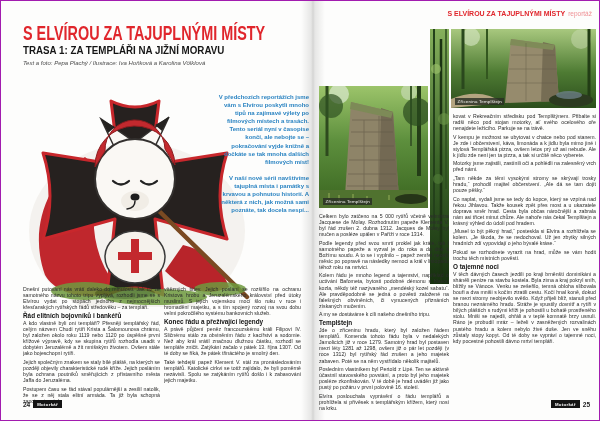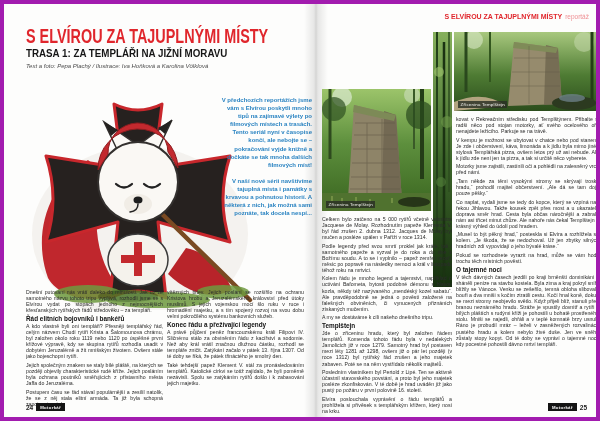--- a/index.html
+++ b/index.html
@@ -1,18 +1,18 @@
 <!DOCTYPE html>
 <html><head>
 <meta charset="utf-8">
 <style>
   * { margin:0; padding:0; box-sizing:border-box; }
   html,body { width:600px; height:421px; }
   body { font-family:"Liberation Sans", sans-serif; background:#ffffff; position:relative; }
-  .spread { position:absolute; inset:0; background:#fdfdfc; overflow:hidden; border:4px solid #a21caf; }
+  .spread { position:absolute; inset:0; background:#fdfdfc; overflow:hidden; border:1px solid #a21caf; }
   .gutter { position:absolute; left:300px; top:0; width:24px; height:421px; pointer-events:none;
             background:linear-gradient(to right, rgba(0,0,0,0) 0%, rgba(0,0,0,.09) 42%, rgba(0,0,0,.16) 50%, rgba(0,0,0,.09) 58%, rgba(0,0,0,0) 100%); }
   .title { position:absolute; left:22px; top:21px; font-size:20px; font-weight:800; color:#e0262c;
            transform:scaleX(.72); transform-origin:left top; white-space:nowrap; }
   .subtitle { position:absolute; left:22px; top:43px; font-size:11.5px; font-weight:800; color:#151515;
               transform:scaleX(.85); transform-origin:left top; white-space:nowrap; }
   .byline { position:absolute; left:22px; top:59px; font-size:6px; font-style:italic; color:#4a4a4a; }
   .illus { position:absolute; left:14px; top:60px; width:246px; height:246px; }
   .intro { position:absolute; left:212px; top:92px; width:96px; text-align:right;
            color:#2b84c2; font-weight:700; font-size:6px; line-height:8.1px; }

